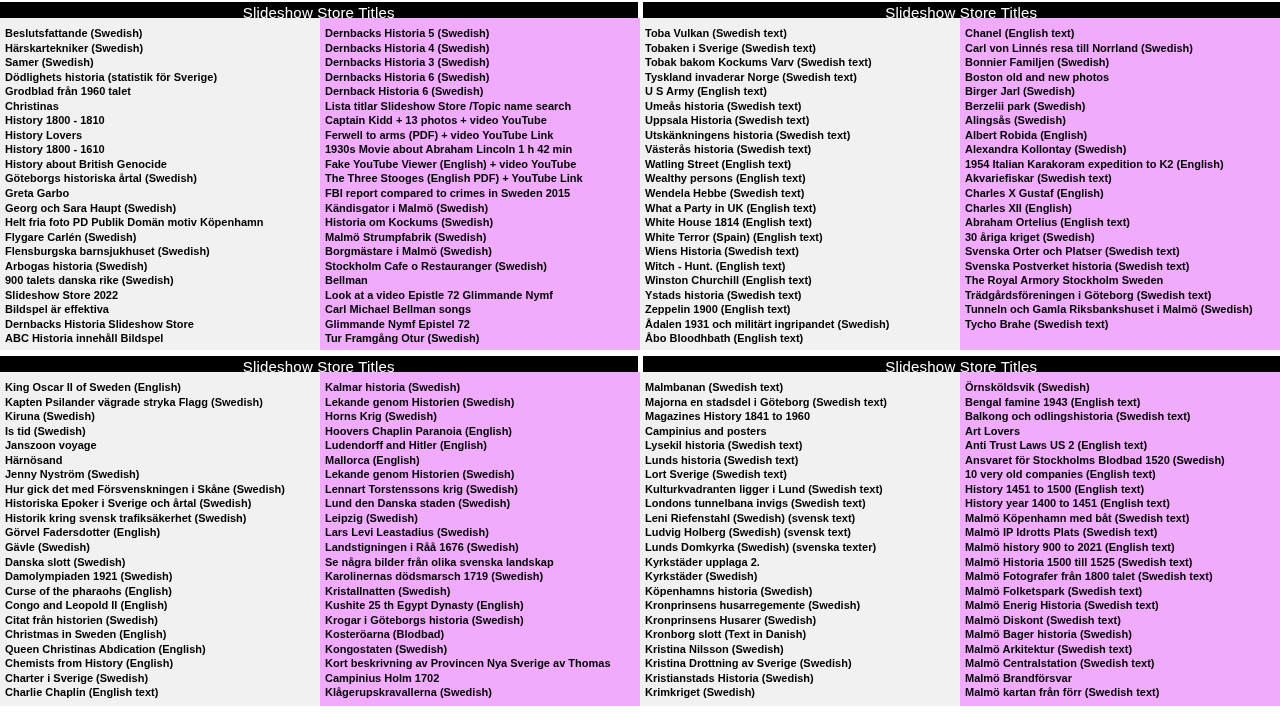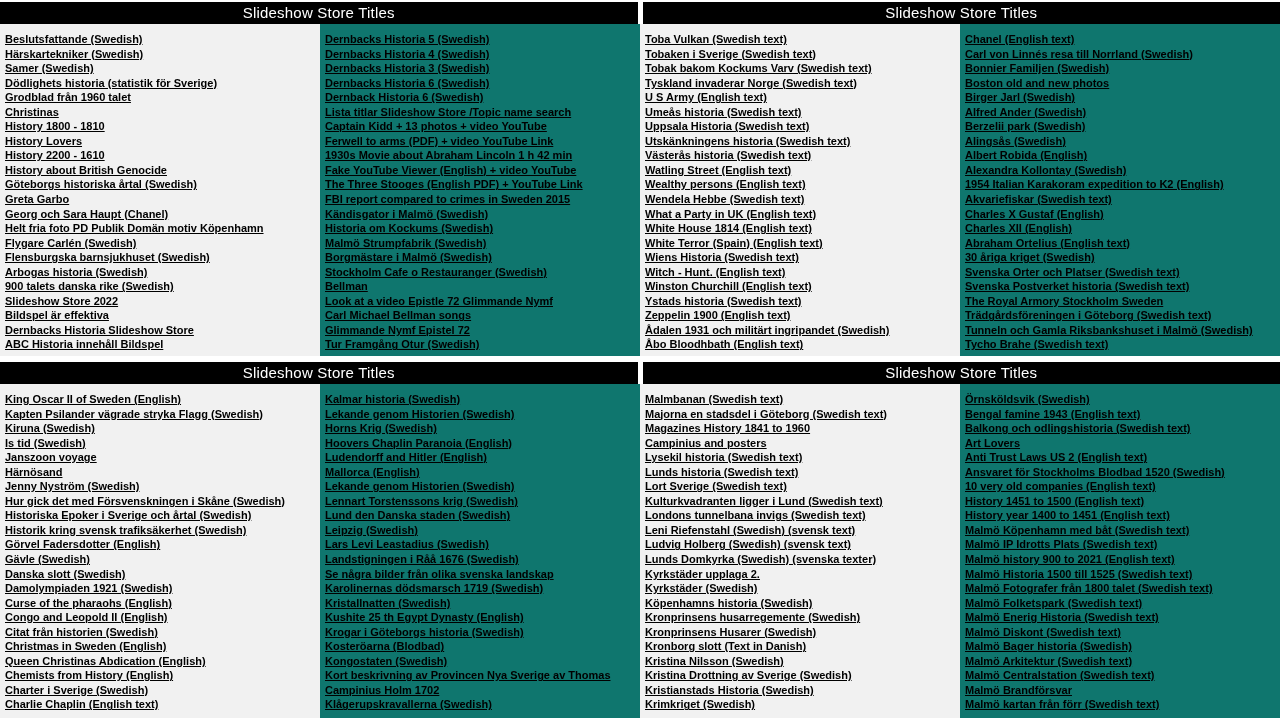--- a/index.html
+++ b/index.html
@@ -3,32 +3,32 @@
 <meta charset="utf-8">
 <style>
   * { box-sizing: border-box; margin: 0; padding: 0; }
   html, body {
     width: 1280px; height: 720px;
     background: #ffffff;
     overflow: hidden;
     font-family: "Liberation Sans", sans-serif;
   }
   .page { padding-top: 2px; width: 1280px; }
-  .header-row { display: flex; gap: 5px; height: 22px; background: #ffffff; }
+  .header-row { display: flex; gap: 5px; height: 16px; background: #ffffff; }
   .header-bar {
     flex: 1; background: #000000; color: #ffffff;
     font-size: 15px; line-height: 22px; text-align: center;
     letter-spacing: 0.2px;
   }
   .columns { display: flex; align-items: stretch; }
   .section-top .columns { height: 332px; }
   .section-bottom .columns { height: 334px; }
-  .col { width: 376px; padding: 8px 4px 12px 5px; overflow: hidden; text-decoration: underline; }
+  .col { width: 376px; padding: 8px 4px 12px 5px; overflow: hidden; }
   .col-odd { background: #f1f1f1; }
-  .col-even { background: #0f766e; }
+  .col-even { background: #f0abfc; }
   .section-top { margin-bottom: 6px; }
   .title-item {
     font-size: 11px; font-weight: 700; color: #000000;
     line-height: 14.55px; white-space: nowrap; overflow: hidden;
   }
   .footer-strip { height: 6px; background: #ffffff; }
 </style>
 </head>
 <body>
 
@@ -42,25 +42,25 @@
     <div class="columns">
       <div class="col col-odd">
           <div class="title-item">Beslutsfattande (Swedish)</div>
           <div class="title-item">Härskartekniker (Swedish)</div>
           <div class="title-item">Samer (Swedish)</div>
           <div class="title-item">Dödlighets historia (statistik för Sverige)</div>
           <div class="title-item">Grodblad från 1960 talet</div>
           <div class="title-item">Christinas</div>
           <div class="title-item">History 1800 - 1810</div>
           <div class="title-item">History Lovers</div>
-          <div class="title-item">History 2200 - 1610</div>
+          <div class="title-item">History 1800 - 1610</div>
           <div class="title-item">History about British Genocide</div>
           <div class="title-item">Göteborgs historiska årtal (Swedish)</div>
           <div class="title-item">Greta Garbo</div>
-          <div class="title-item">Georg och Sara Haupt (Chanel)</div>
+          <div class="title-item">Georg och Sara Haupt (Swedish)</div>
           <div class="title-item">Helt fria foto PD Publik Domän motiv Köpenhamn</div>
           <div class="title-item">Flygare Carlén (Swedish)</div>
           <div class="title-item">Flensburgska barnsjukhuset (Swedish)</div>
           <div class="title-item">Arbogas historia (Swedish)</div>
           <div class="title-item">900 talets danska rike (Swedish)</div>
           <div class="title-item">Slideshow Store 2022</div>
           <div class="title-item">Bildspel är effektiva</div>
           <div class="title-item">Dernbacks Historia Slideshow Store</div>
           <div class="title-item">ABC Historia innehåll Bildspel</div>
         </div>
@@ -111,21 +111,20 @@
           <div class="title-item">Zeppelin 1900 (English text)</div>
           <div class="title-item">Ådalen 1931 och militärt ingripandet (Swedish)</div>
           <div class="title-item">Åbo Bloodhbath (English text)</div>
         </div>
       <div class="col col-even">
           <div class="title-item">Chanel (English text)</div>
           <div class="title-item">Carl von Linnés resa till Norrland (Swedish)</div>
           <div class="title-item">Bonnier Familjen (Swedish)</div>
           <div class="title-item">Boston old and new photos</div>
           <div class="title-item">Birger Jarl (Swedish)</div>
-          <div class="title-item">Alfred Ander (Swedish)</div>
           <div class="title-item">Berzelii park (Swedish)</div>
           <div class="title-item">Alingsås (Swedish)</div>
           <div class="title-item">Albert Robida (English)</div>
           <div class="title-item">Alexandra Kollontay (Swedish)</div>
           <div class="title-item">1954 Italian Karakoram expedition to K2 (English)</div>
           <div class="title-item">Akvariefiskar (Swedish text)</div>
           <div class="title-item">Charles X Gustaf (English)</div>
           <div class="title-item">Charles XII (English)</div>
           <div class="title-item">Abraham Ortelius (English text)</div>
           <div class="title-item">30 åriga kriget (Swedish)</div>

